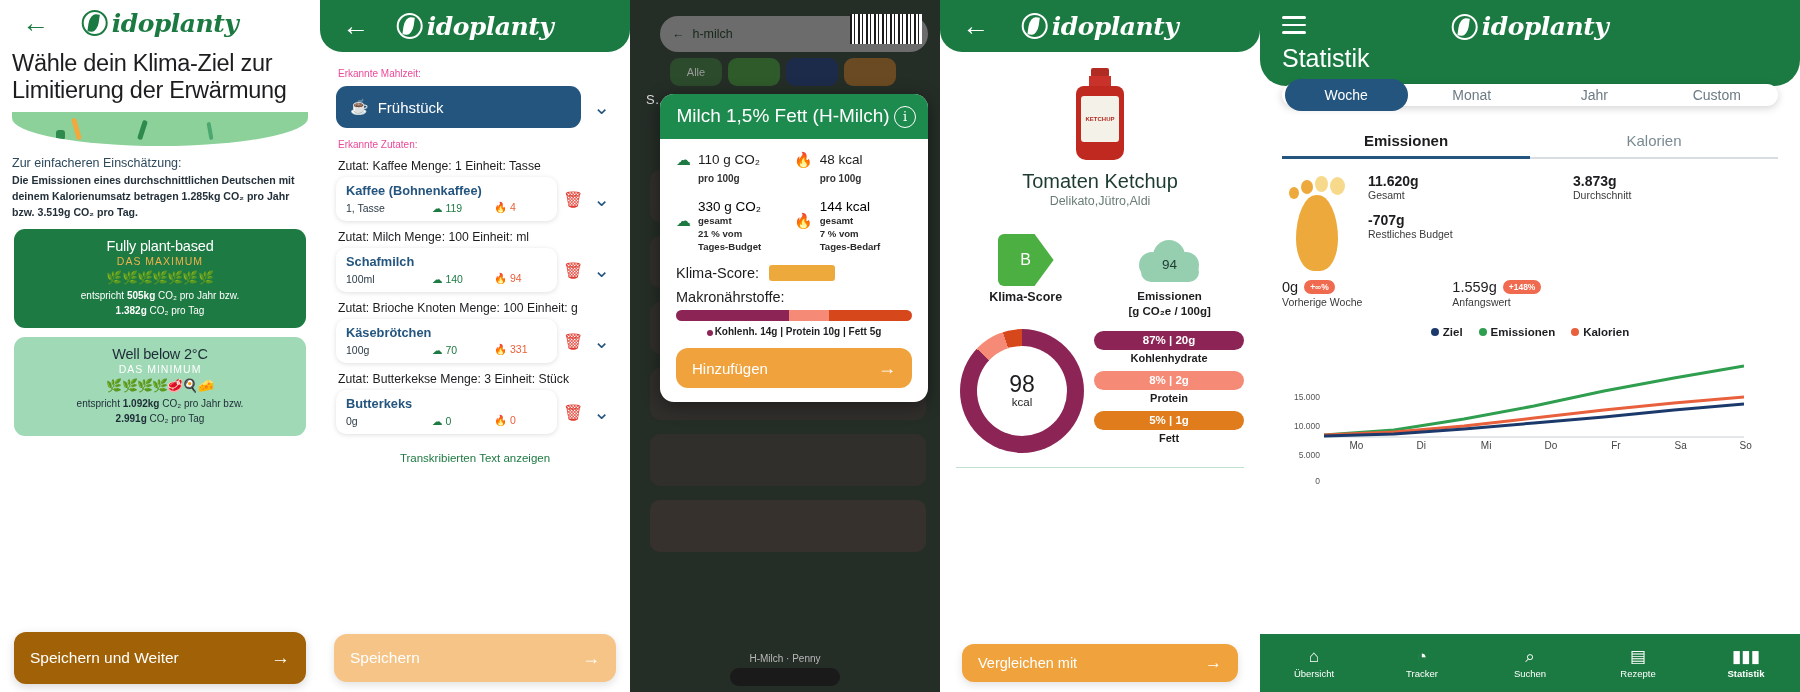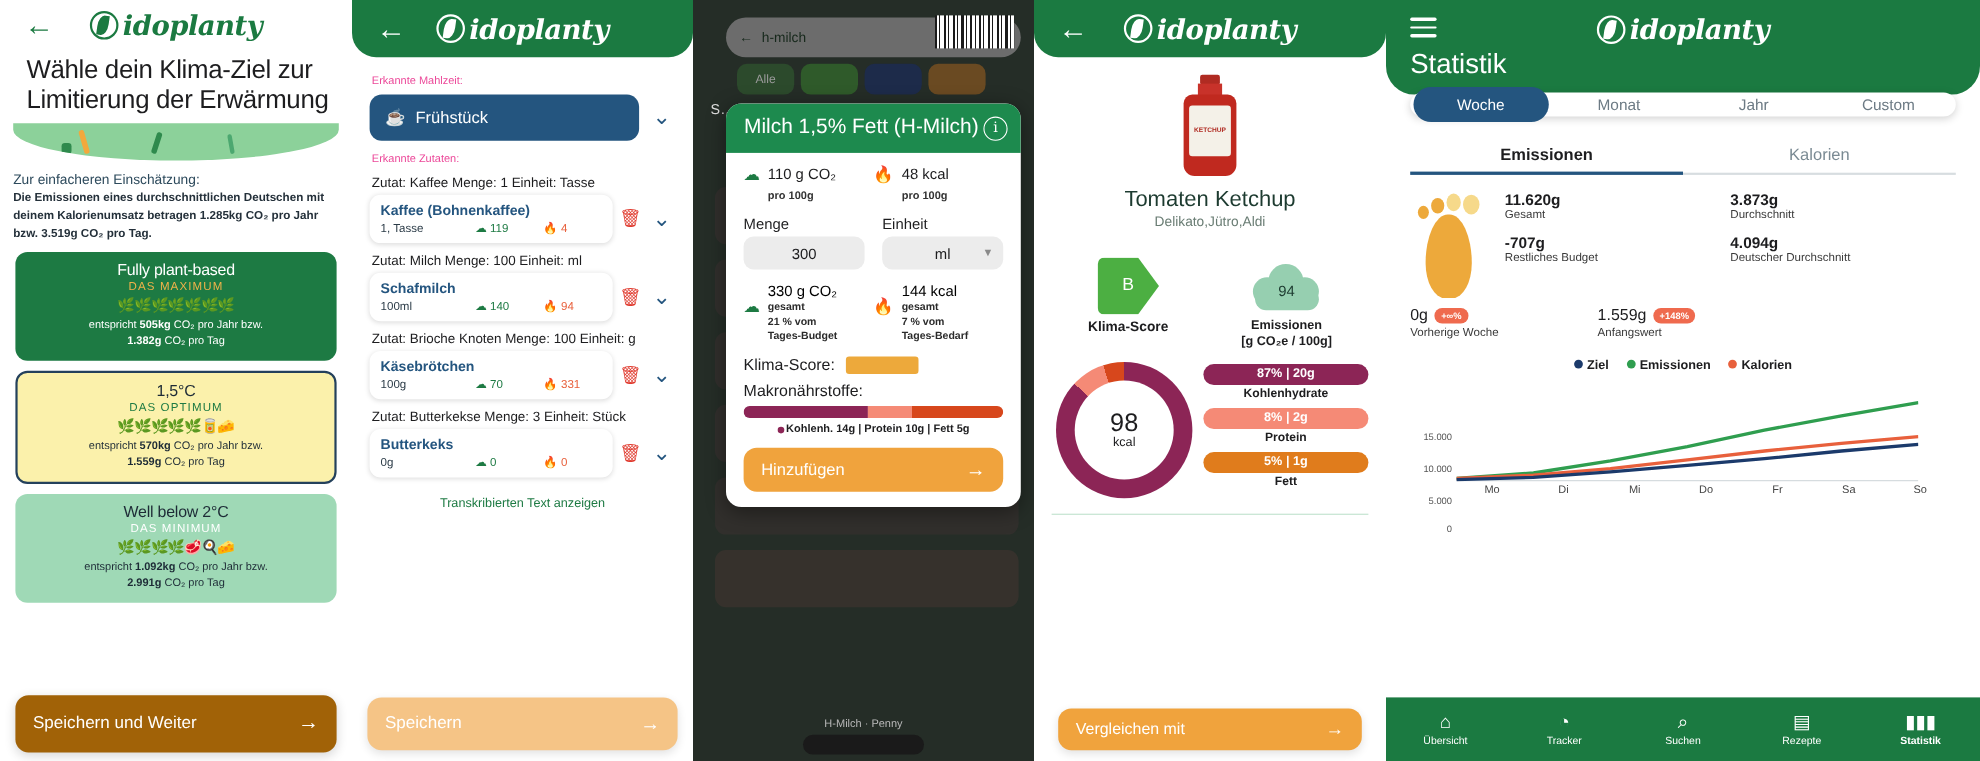--- a/index.html
+++ b/index.html
@@ -35,21 +35,21 @@
 
   
   #p1 { width:320px; }
   #p1 .gheader { background:#fff; border:none; height:46px; }
   #p1 .back-arrow{ color:#1b7a41; }
   #p1 .brand { color:#1b7a41; }
   #p1 .brand-leaf { border-color:#1b7a41; }
   #p1 .brand-leaf:after { background:#1b7a41; }
   #p1 .brand-text { color:#1b7a41; }
   .p1-title {
-    font-size:23.5px; color:#1d1d1f; line-height:1.17; padding:4px 12px 0 24px;
+    font-size:23.5px; color:#1d1d1f; line-height:1.17; padding:4px 12px 0 12px;
     letter-spacing:-0.3px;
   }
   .p1-banner {
     margin:7px 12px 0 12px; height:34px; background:#8cd19a;
     border-bottom-left-radius:50% 28px; border-bottom-right-radius:50% 28px;
     position:relative; overflow:hidden;
   }
   .p1-banner .stalk{ position:absolute; bottom:6px; background:#f2a83c; border-radius:2px;}
   .p1-note-head { font-size:12.5px; color:#2d4a5c; padding:10px 12px 2px 12px;}
   .p1-note { font-size:10.6px; color:#24303a; padding:0 12px; line-height:1.52; font-weight:600;}
@@ -284,29 +284,20 @@
     <div class="goal-card max">
       <div class="goal-title">Fully plant-based</div>
       <div class="goal-sub">DAS MAXIMUM</div>
       <div class="goal-icons">🌿🌿🌿🌿🌿🌿🌿</div>
       <div class="goal-eq">
         <span>entspricht </span><b>505kg</b><span> CO₂ pro Jahr bzw.</span><br>
         <b>1.382g</b><span> CO₂ pro Tag</span>
       </div>
     </div>
 
-    <div class="goal-card opt">
-      <div class="goal-title">1,5°C</div>
-      <div class="goal-sub">DAS OPTIMUM</div>
-      <div class="goal-icons">🌿🌿🌿🌿🌿🥫🧀</div>
-      <div class="goal-eq">
-        <span>entspricht </span><b>570kg</b><span> CO₂ pro Jahr bzw.</span><br>
-        <b>1.559g</b><span> CO₂ pro Tag</span>
-      </div>
-    </div>
 
     <div class="goal-card min">
       <div class="goal-title">Well below 2°C</div>
       <div class="goal-sub">DAS MINIMUM</div>
       <div class="goal-icons">🌿🌿🌿🌿🥩🍳🧀</div>
       <div class="goal-eq">
         <span>entspricht </span><b>1.092kg</b><span> CO₂ pro Jahr bzw.</span><br>
         <b>2.991g</b><span> CO₂ pro Tag</span>
       </div>
     </div>
@@ -441,33 +432,20 @@
           </div>
           <div>
             <span class="fire-ic">🔥</span>
             <span>
               <span class="stat-val">48 kcal</span><br>
               <span class="stat-sub">pro 100g</span>
             </span>
           </div>
         </div>
 
-        <div class="fields">
-          <div>
-            <div class="fld-lbl">Menge</div>
-            <div class="fld">300</div>
-          </div>
-          <div>
-            <div class="fld-lbl">Einheit</div>
-            <div class="fld">
-              <span>ml</span>
-              <span class="caret">▼</span>
-            </div>
-          </div>
-        </div>
 
         <div class="tot">
           <div>
             <span class="cloud-ic" style="margin-top:16px">☁</span>
             <span>
               <span class="tot-val">330 g CO₂</span>
               <div class="tot-sub" style="white-space:pre-line">gesamt
 21 % vom
 Tages-Budget</div>
             </span>
@@ -610,24 +588,20 @@
           </div>
           <div class="stat-block">
             <div class="stat-num">-707g</div>
             <div class="stat-cap">Restliches Budget</div>
           </div>
         </div>
         <div class="stat-col">
           <div class="stat-block">
             <div class="stat-num">3.873g</div>
             <div class="stat-cap">Durchschnitt</div>
-          </div>
-          <div class="stat-block">
-            <div class="stat-num">4.094g</div>
-            <div class="stat-cap">Deutscher Durchschnitt</div>
           </div>
         </div>
       </div>
     </div>
 
     <div class="prevrow">
       <div class="prev-item">
         <div class="prev-top">
           <span class="prev-val">0g</span>
           <span class="badge">+∞%</span>

